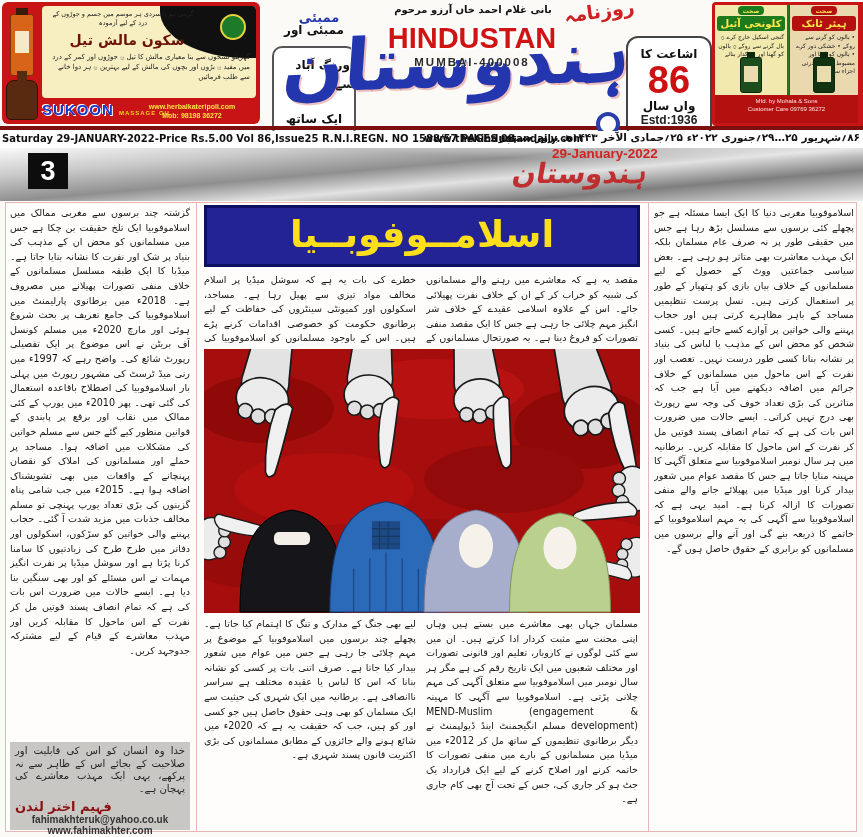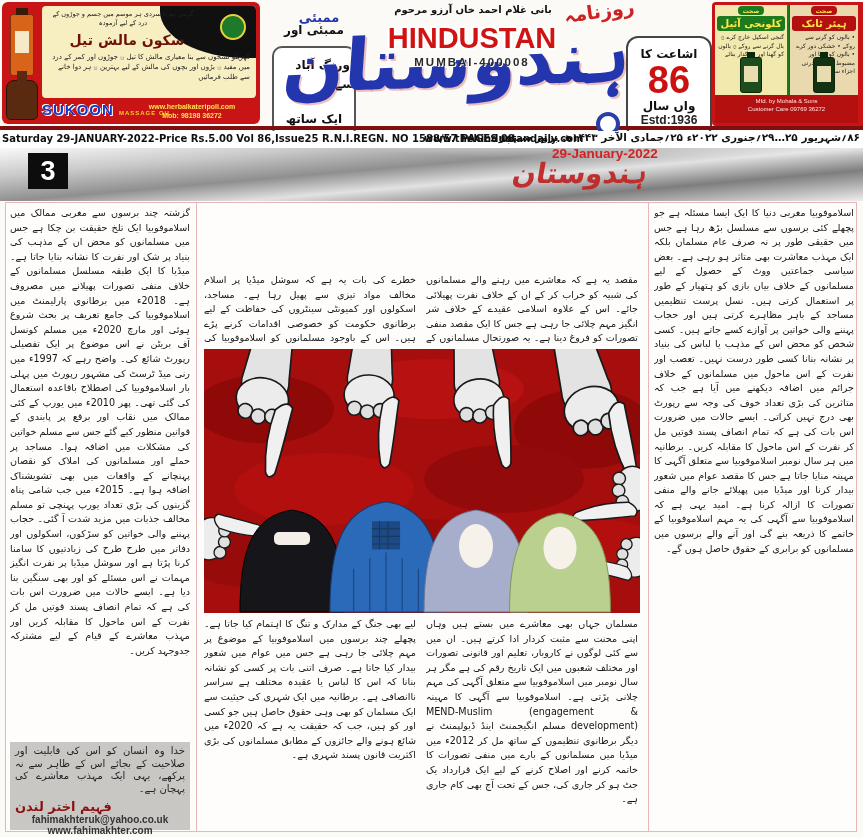--- a/index.html
+++ b/index.html
@@ -180,20 +180,21 @@
   <div class="abs page-num">3</div>
   <div class="abs red-date">29-January-2022</div>
   <div class="abs band-logo urdu">ہندوستان</div>
 
   <div class="abs frame"></div>
   <div class="abs vrule" style="left:196px;"></div>
   <div class="abs vrule" style="left:648px;"></div>
 
   <div class="abs col urdu" style="left:10px;top:206px;width:180px;height:534px;">گزشتہ چند برسوں سے مغربی ممالک میں اسلاموفوبیا ایک تلخ حقیقت بن چکا ہے جس میں مسلمانوں کو محض ان کے مذہب کی بنیاد پر شک اور نفرت کا نشانہ بنایا جاتا ہے۔ میڈیا کا ایک طبقہ مسلسل مسلمانوں کے خلاف منفی تصورات پھیلانے میں مصروف ہے۔ 2018ء میں برطانوی پارلیمنٹ میں اسلاموفوبیا کی جامع تعریف پر بحث شروع ہوئی اور مارچ 2020ء میں مسلم کونسل آف بریٹن نے اس موضوع پر ایک تفصیلی رپورٹ شائع کی۔ واضح رہے کہ 1997ء میں رنی میڈ ٹرسٹ کی مشہور رپورٹ میں پہلی بار اسلاموفوبیا کی اصطلاح باقاعدہ استعمال کی گئی تھی۔ پھر 2010ء میں یورپ کے کئی ممالک میں نقاب اور برقع پر پابندی کے قوانین منظور کیے گئے جس سے مسلم خواتین کی مشکلات میں اضافہ ہوا۔ مساجد پر حملے اور مسلمانوں کی املاک کو نقصان پہنچانے کے واقعات میں بھی تشویشناک اضافہ ہوا ہے۔ 2015ء میں جب شامی پناہ گزینوں کی بڑی تعداد یورپ پہنچی تو مسلم مخالف جذبات میں مزید شدت آ گئی۔ حجاب پہننے والی خواتین کو سڑکوں، اسکولوں اور دفاتر میں طرح طرح کی زیادتیوں کا سامنا کرنا پڑتا ہے اور سوشل میڈیا پر نفرت انگیز مہمات نے اس مسئلے کو اور بھی سنگین بنا دیا ہے۔ ایسے حالات میں ضرورت اس بات کی ہے کہ تمام انصاف پسند قوتیں مل کر نفرت کے اس ماحول کا مقابلہ کریں اور مہذب معاشرے کے قیام کے لیے مشترکہ جدوجہد کریں۔</div>
 
+  <div class="abs headline-box urdu">اسلامــوفوبــیا</div>
 
   <div class="abs col urdu" style="left:426px;top:273px;width:212px;height:73px;">مقصد یہ ہے کہ معاشرے میں رہنے والے مسلمانوں کی شبیہ کو خراب کر کے ان کے خلاف نفرت پھیلائی جائے۔ اس کے علاوہ اسلامی عقیدے کے خلاف شر انگیز مہم چلائی جا رہی ہے جس کا ایک مقصد منفی تصورات کو فروغ دینا ہے۔ یہ صورتحال مسلمانوں کے بارے میں ایک خاص ذہنیت کی عکاسی کرتی ہے۔</div>
   <div class="abs col urdu" style="left:204px;top:273px;width:212px;height:73px;">خطرے کی بات یہ ہے کہ سوشل میڈیا پر اسلام مخالف مواد تیزی سے پھیل رہا ہے۔ مساجد، اسکولوں اور کمیونٹی سینٹروں کی حفاظت کے لیے برطانوی حکومت کو خصوصی اقدامات کرنے پڑے ہیں۔ اس کے باوجود مسلمانوں کو اسلاموفوبیا کی نفرت کے ماحول کا سامنا ہے۔</div>
 
   <div class="abs illus">
     <svg width="436" height="264" viewBox="0 0 436 264" xmlns="http://www.w3.org/2000/svg">
       <defs>
         <g id="hand" stroke="#1a1a1a" stroke-width="1.6" stroke-linejoin="round">
           <path d="M-15,-85 L17,-85 L22,-24 Q24,-14 20,-8 L-20,-8 Q-24,-14 -22,-24 Z" fill="#e3e3e3"></path>
           <ellipse cx="0" cy="-2" rx="25" ry="20" fill="#ececec"></ellipse>

